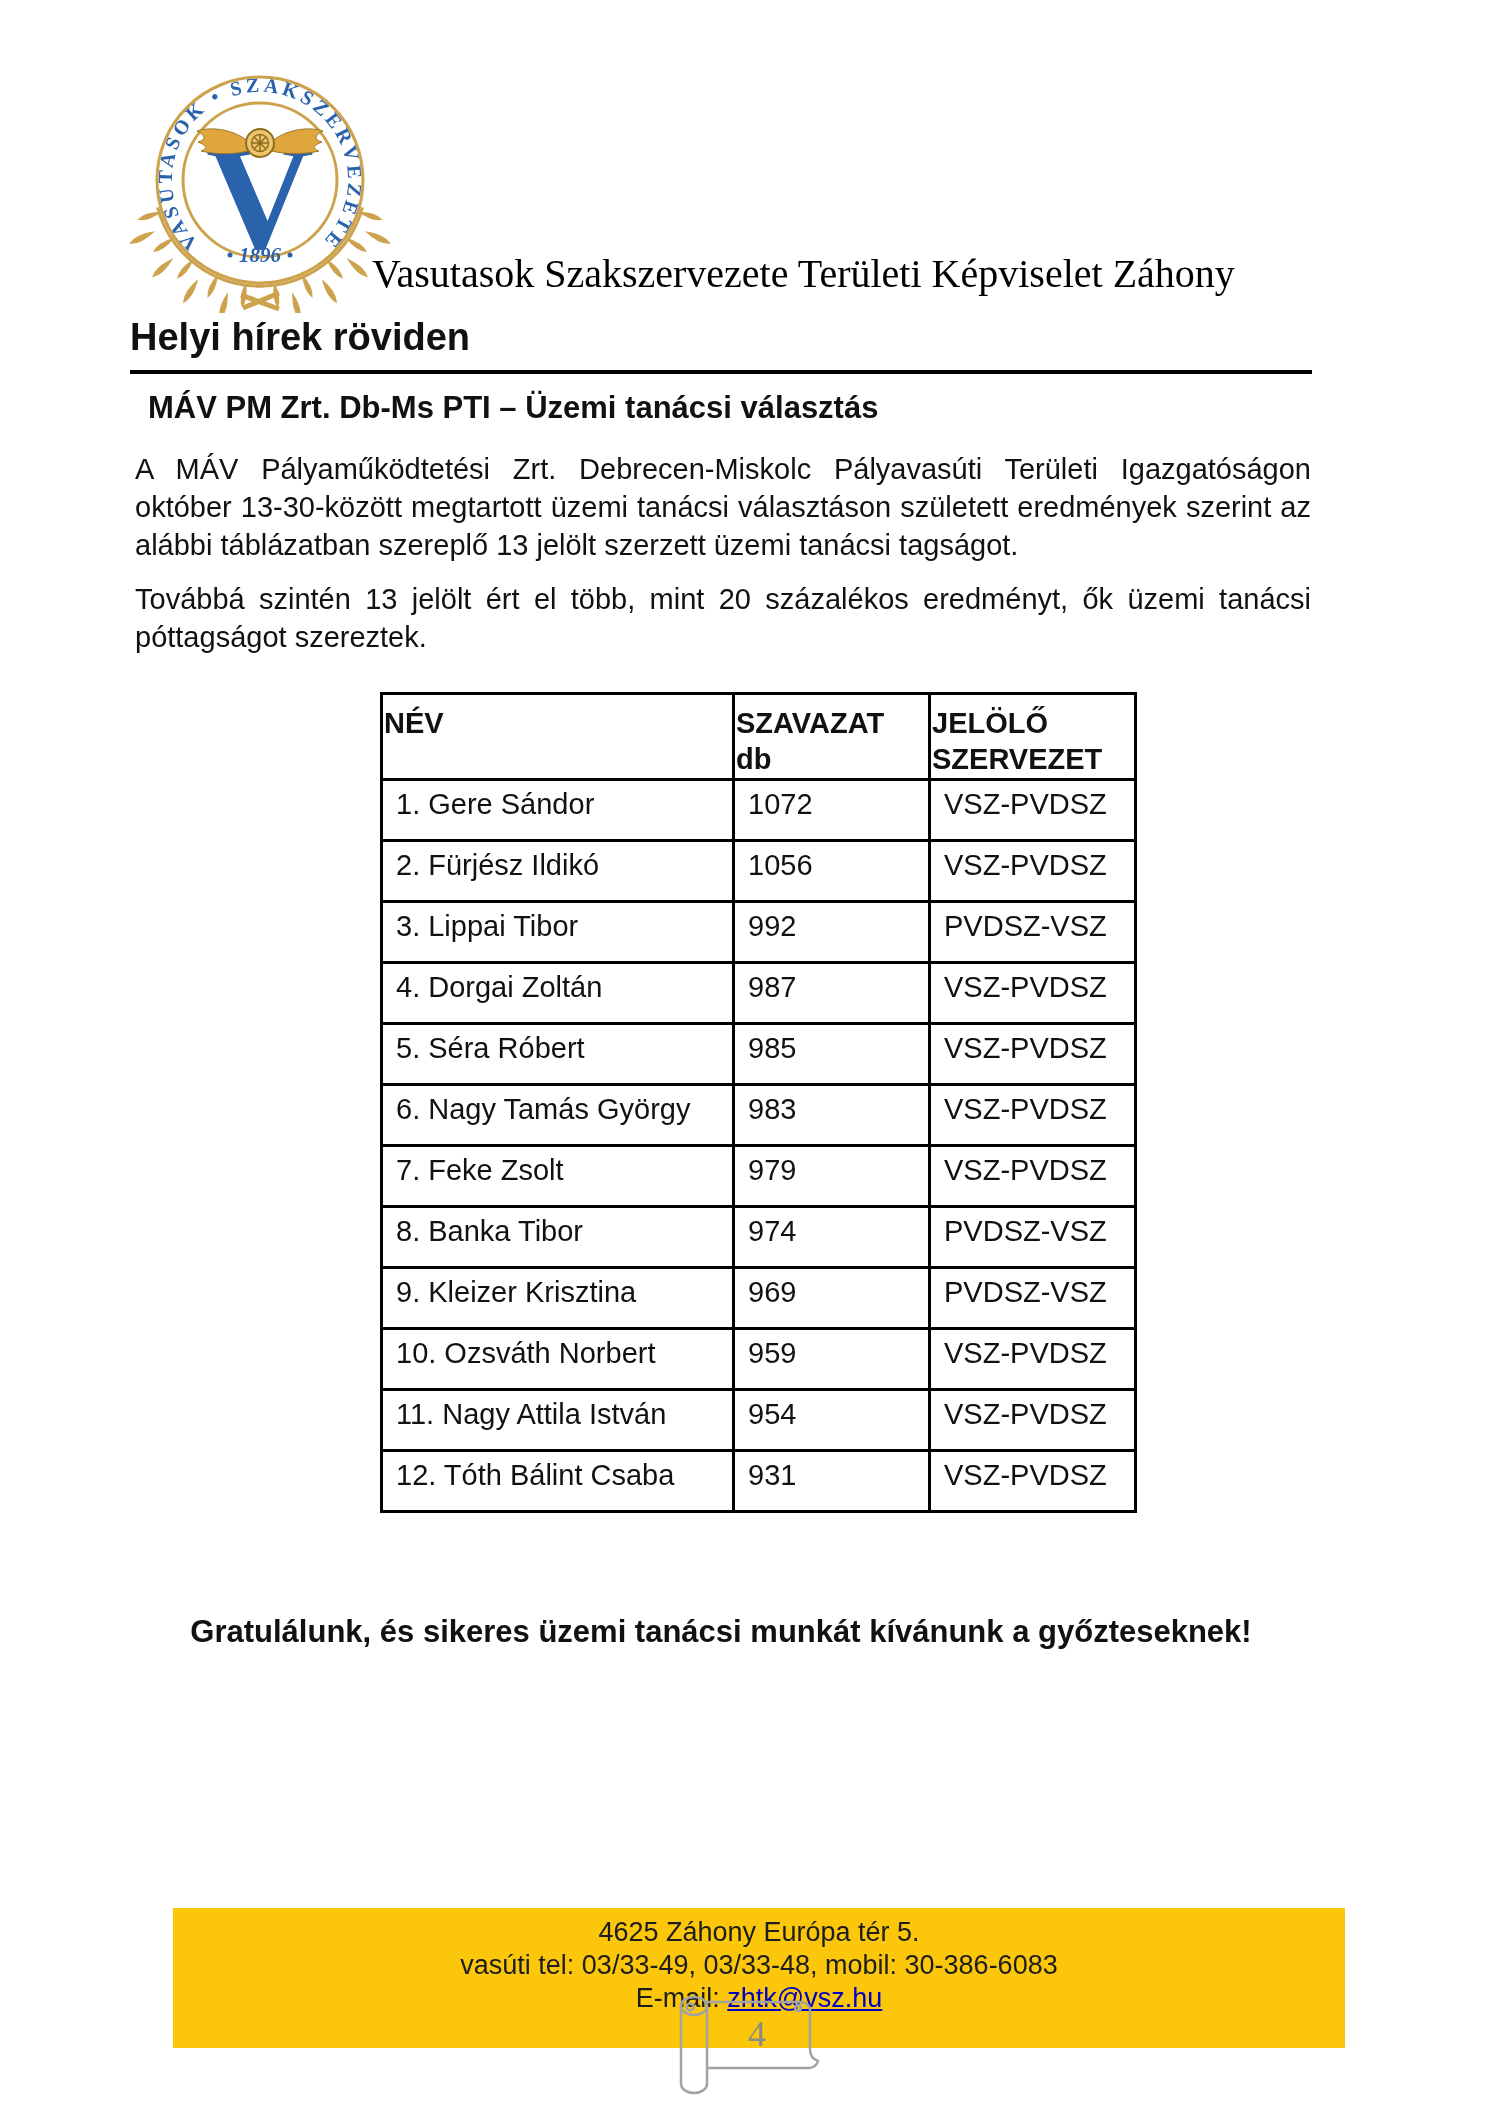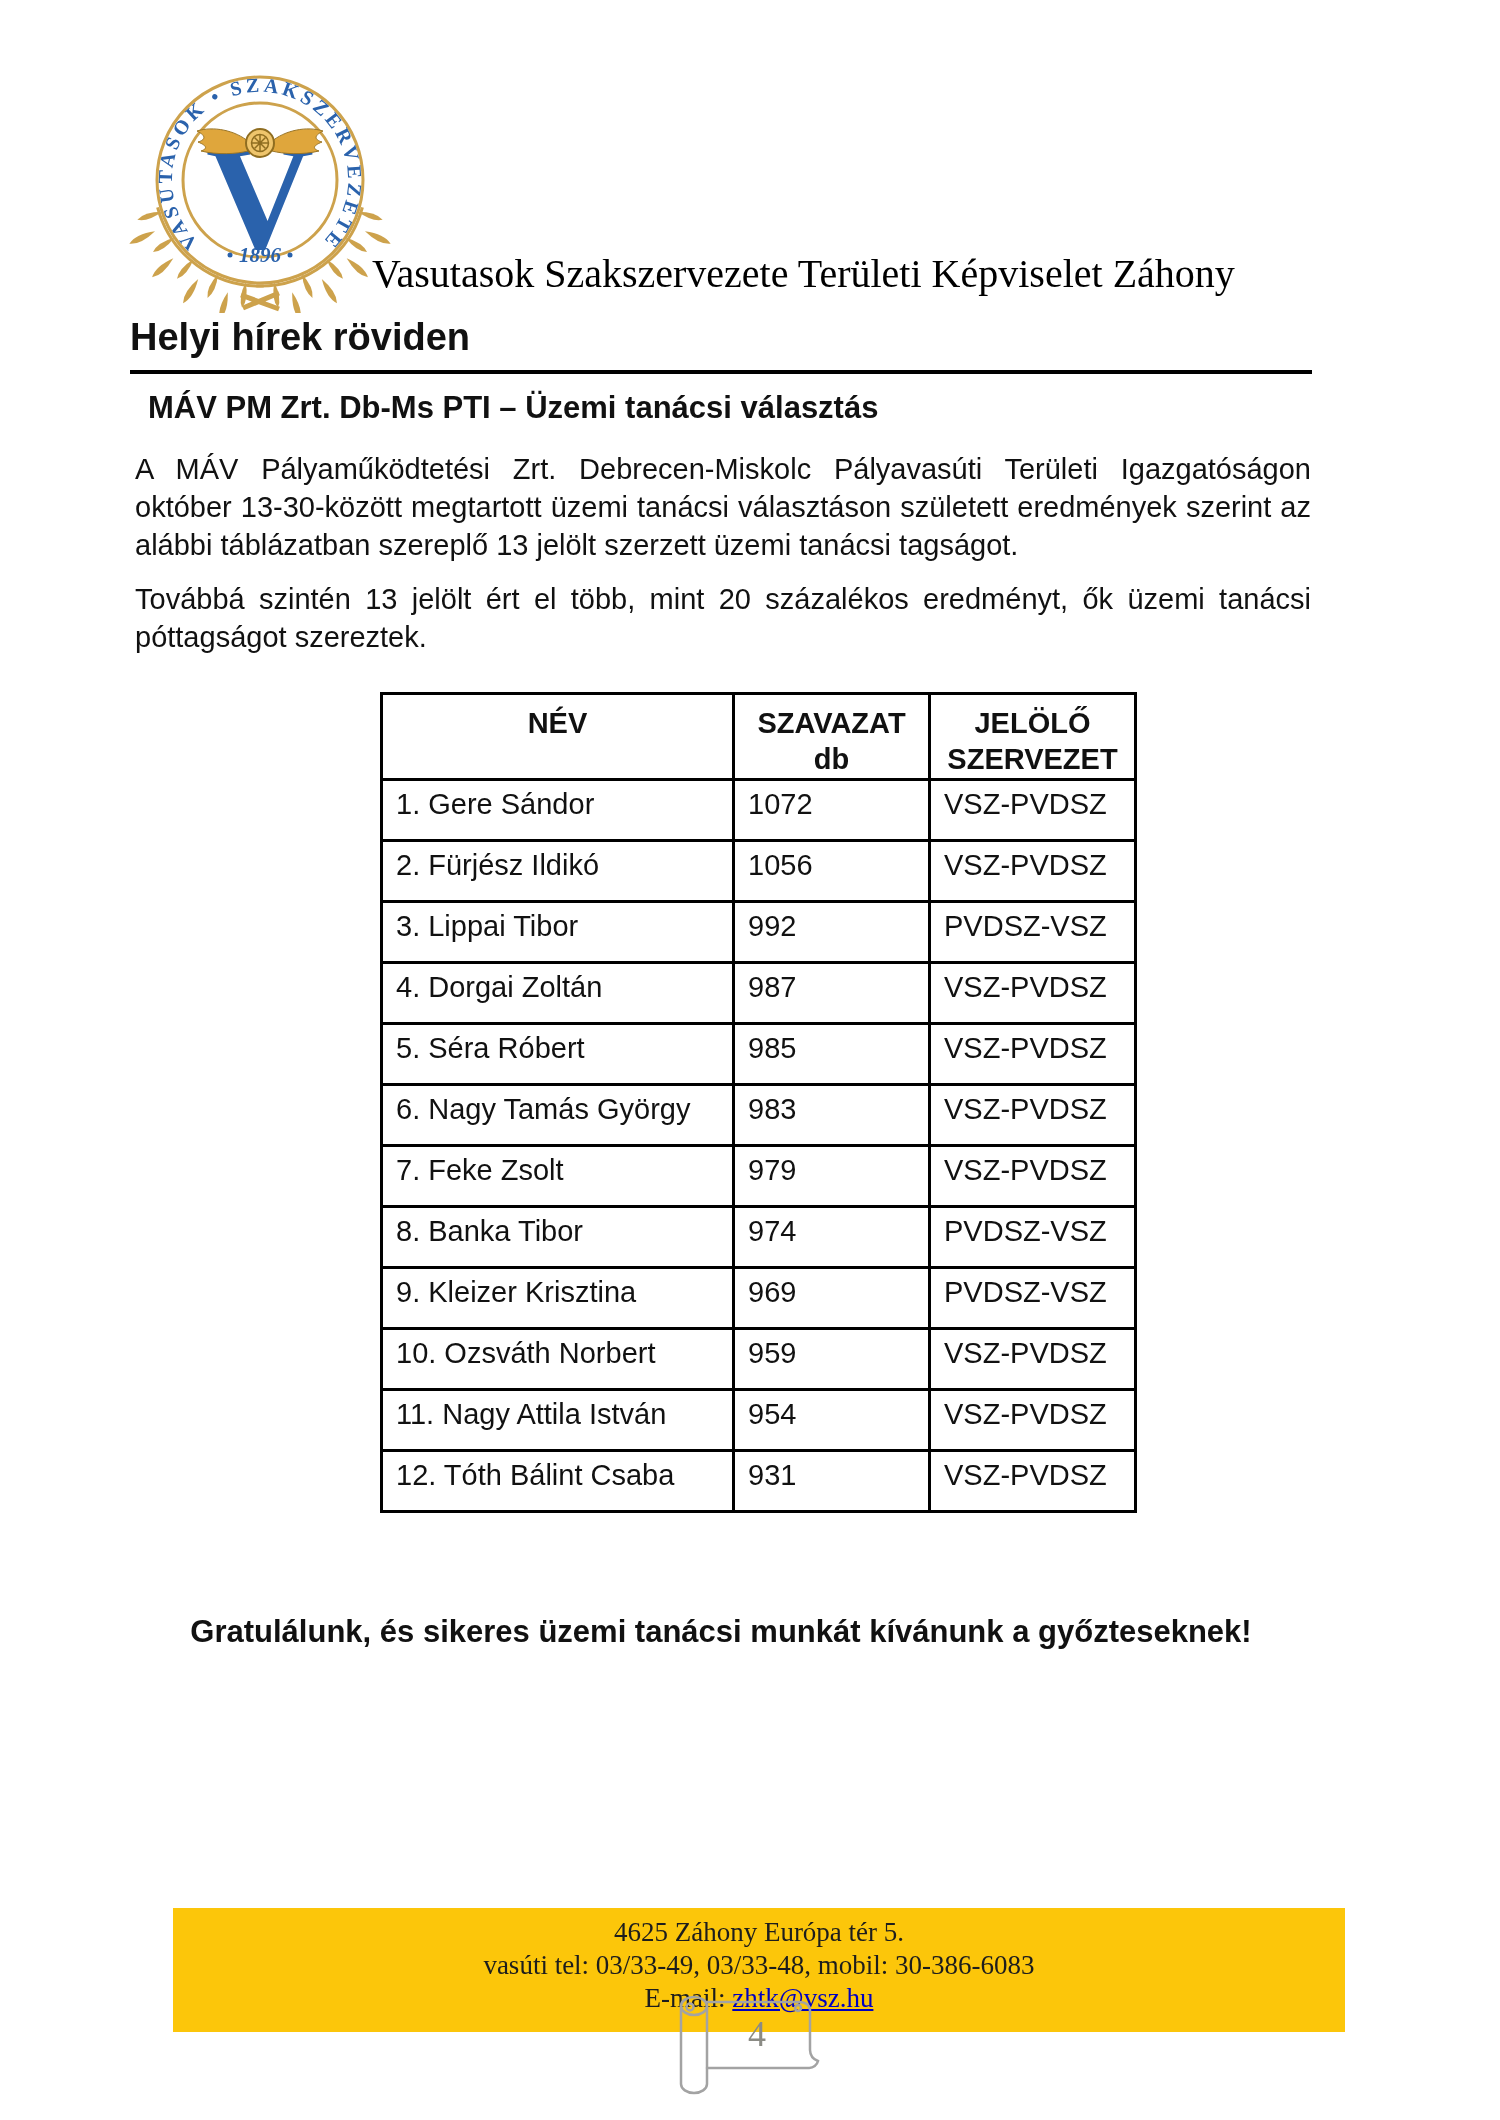--- a/index.html
+++ b/index.html
@@ -47,33 +47,33 @@
     font-size:31px;font-weight:700;white-space:nowrap;
   }
   .body-text{
     position:absolute;left:135px;top:450px;width:1176px;
     font-size:29px;line-height:38px;text-align:justify;
   }
   .body-text p{margin:0 0 16px 0}
   
   .results{position:absolute;left:380px;top:692px;border-collapse:collapse;table-layout:fixed}
   .results th,.results td{border:3px solid #000;vertical-align:top}
-  .results th{height:85px;padding-top:10px;font-size:29px;font-weight:700;text-align:center;line-height:36px}
+  .results th{height:85px;padding-top:10px;font-size:29px;font-weight:700;text-align:left;line-height:36px}
   .results td{height:61px;font-size:29px;font-weight:400;padding:7px 8px 0 13px;text-align:left}
   .col-name{width:352px}.col-votes{width:196px}.col-org{width:206px}
   
   .congrats{
     position:absolute;left:130px;top:1614px;width:1182px;
     font-size:31px;font-weight:700;text-align:center;white-space:nowrap;
   }
   
   .footer{
-    position:absolute;left:173px;top:1908px;width:1172px;height:124px;
+    position:absolute;left:173px;top:1908px;width:1172px;height:140px;
     background:var(--footer_bg);
-    font-family:Liberation Serif, serif;font-size:27px;color:#1d1d1d;
+    font-family:Liberation Sans, sans-serif;font-size:27px;color:#1d1d1d;
     text-align:center;line-height:33px;padding-top:8px;
   }
   .email-link{color:var(--link_blue);text-decoration:underline;cursor:pointer}
   
   .pagescroll{position:absolute;left:665px;top:1988px;width:170px;height:112px}
   .scroll-line{fill:none;stroke:#A3A3A3;stroke-width:2.5;stroke-linecap:round}
   .pagenum{font-family:"Liberation Serif",serif;font-size:36px;fill:#8B8B85;text-anchor:middle}
 </style>
 </head>
 <body>

